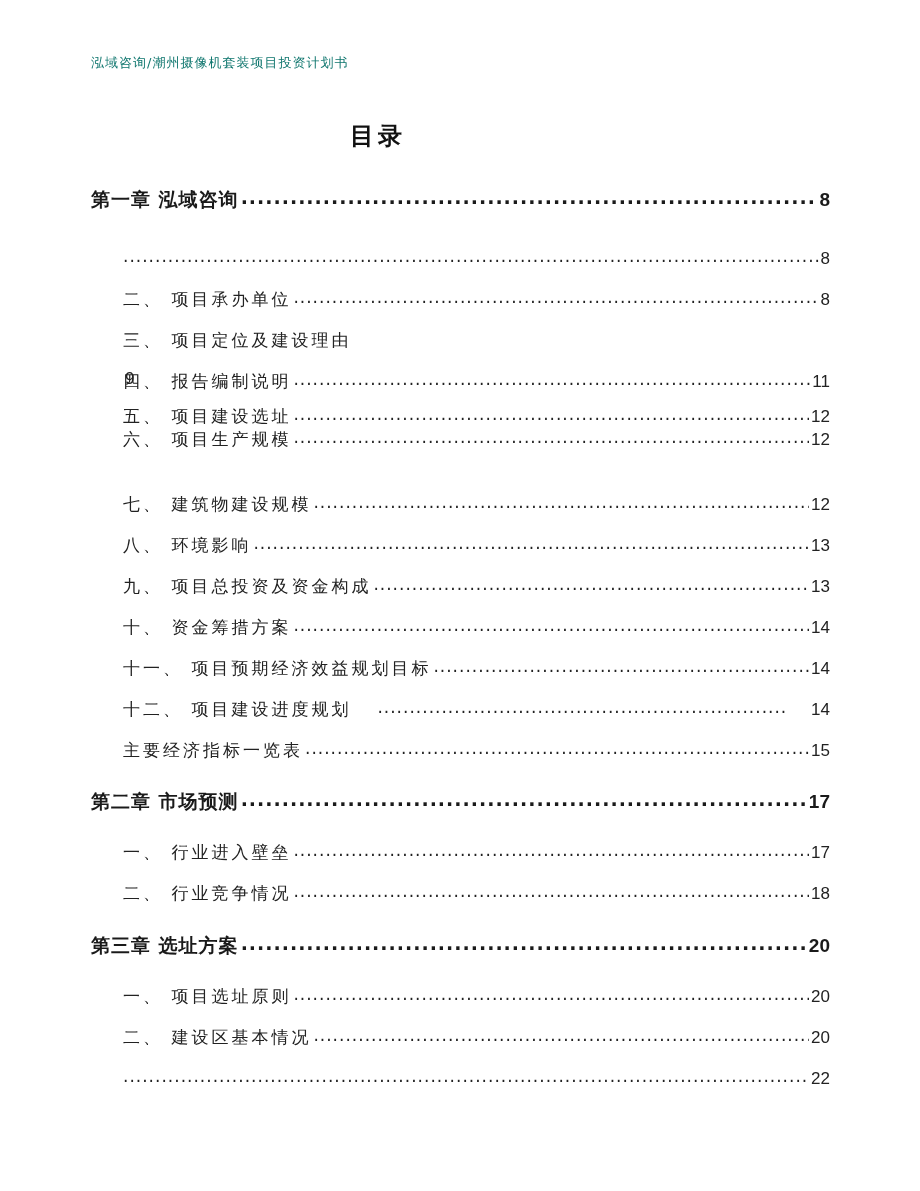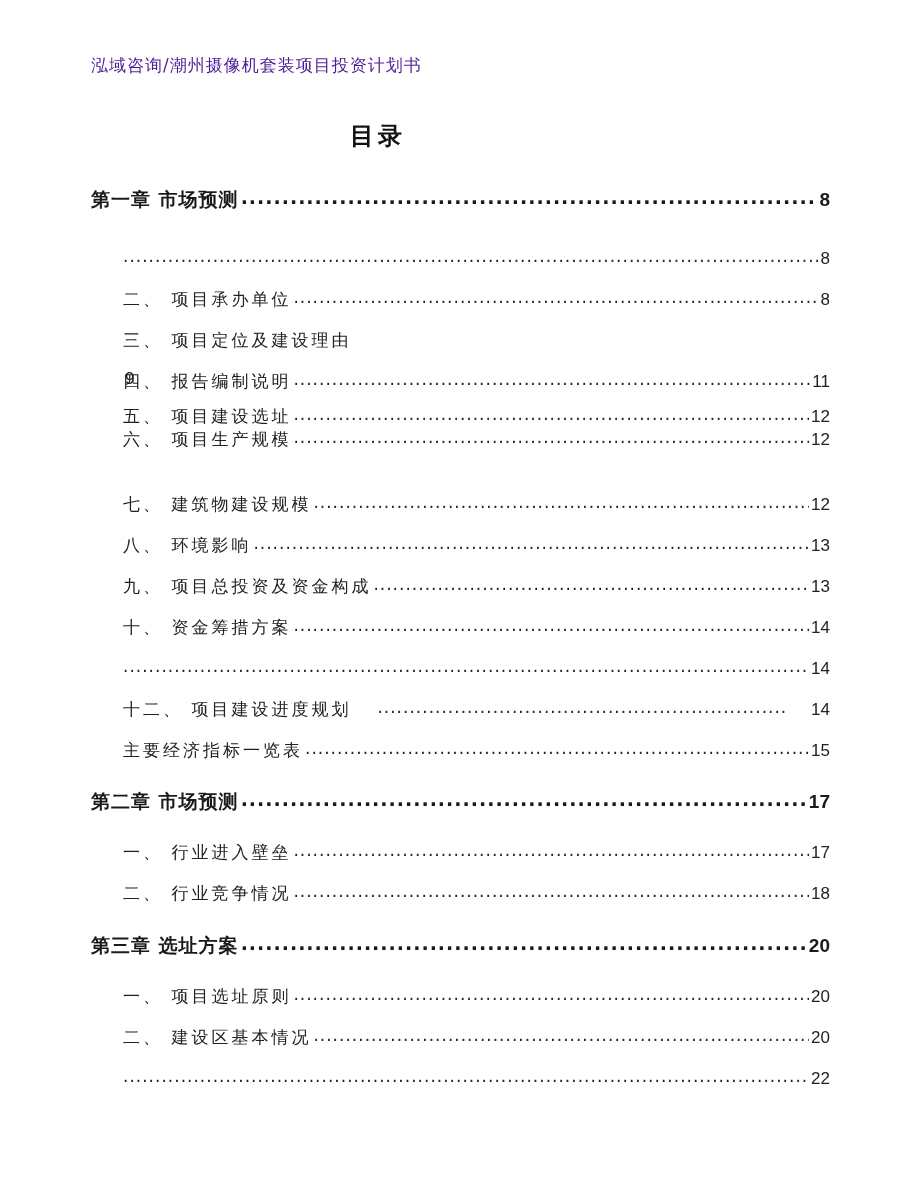--- a/index.html
+++ b/index.html
@@ -1,17 +1,17 @@
 <!DOCTYPE html>
 <html><head>
 <meta charset="utf-8">
 <style>
   html, body { margin: 0; padding: 0; background: #ffffff; }
   body { width: 920px; height: 1191px; position: relative; overflow: hidden; color: #1a1a1a; font-family: "DejaVu Sans", "Liberation Sans", sans-serif; }
-  .header { position: absolute; left: 91px; top: 54px; font-size: 17px; color: #4c1d95; letter-spacing: 1px; }
+  .header { position: absolute; left: 91px; top: 54px; font-size: 13px; color: #0f766e; letter-spacing: 1px; }
   .title { position: absolute; left: 0; width: 756px; top: 120px; text-align: center; font-size: 24px; font-weight: bold; letter-spacing: 4px; color: #111; }
   .toc { position: absolute; left: 91px; width: 739px; top: 0; }
   .entry { position: absolute; left: 0; right: 0; display: flex; align-items: baseline; white-space: nowrap; }
   .entry .label { flex: 0 0 auto; padding-right: 2px; }
   .entry .leader { flex: 1 1 auto; overflow: hidden; position: relative; height: 1em; }
   .entry .leader::before { content: "................................................................................................................................................................................................................................................"; position: absolute; left: 0; bottom: -2px; letter-spacing: 1px; }
   .entry .page { flex: 0 0 auto; padding-left: 2px; font-family: "Liberation Sans", sans-serif; }
   .chapter { font-size: 19px; font-weight: bold; }
   .chapter .label { letter-spacing: 1px; }
   .chapter .page { font-size: 19px; font-weight: bold; }
@@ -20,21 +20,21 @@
   .section .page { font-size: 17px; }
 </style>
 </head>
 <body>
 
 <div class="header">泓域咨询/潮州摄像机套装项目投资计划书</div>
 <div class="title">目录</div>
 
 <div class="toc" id="toc">
     <div class="entry chapter" style="top: 187px;">
-      <span class="label">第一章 市场预测</span>
+      <span class="label">第一章 泓域咨询</span>
       <span class="leader"></span>
       <span class="page">8</span>
     </div>
     <div class="entry section" style="top: 247px;">
       <span class="leader"></span>
       <span class="page">8</span>
     </div>
     <div class="entry section" style="top: 288px;">
       <span class="label">二、 项目承办单位</span>
       <span class="leader"></span>
@@ -74,20 +74,21 @@
       <span class="label">九、 项目总投资及资金构成</span>
       <span class="leader"></span>
       <span class="page">13</span>
     </div>
     <div class="entry section" style="top: 616px;">
       <span class="label">十、 资金筹措方案</span>
       <span class="leader"></span>
       <span class="page">14</span>
     </div>
     <div class="entry section" style="top: 657px;">
+      <span class="label">十一、 项目预期经济效益规划目标</span>
       <span class="leader"></span>
       <span class="page">14</span>
     </div>
     <div class="entry section" style="top: 698px; gap: 24px;">
       <span class="label">十二、 项目建设进度规划</span>
       <span class="leader"></span>
       <span class="page">14</span>
     </div>
     <div class="entry section" style="top: 739px;">
       <span class="label">主要经济指标一览表</span>

